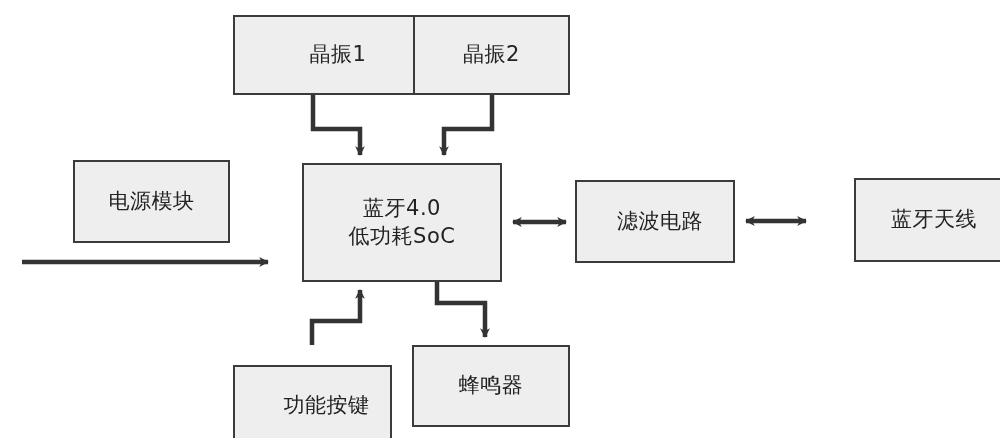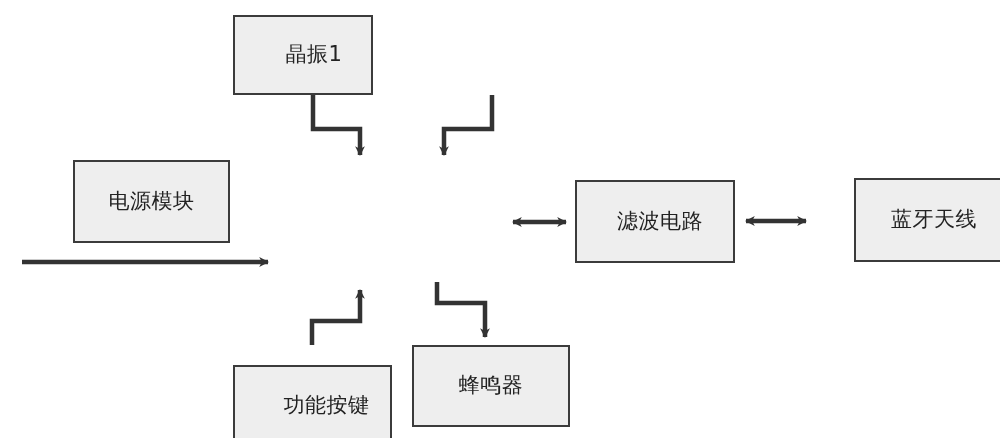--- a/index.html
+++ b/index.html
@@ -71,29 +71,36 @@
 
       <path d="M 746,221 L 806,221" marker-start="url(#arrowStart)" marker-end="url(#arrowEnd)"></path>
 
       <path d="M 312,345 L 312,321 L 360,321 L 360,290" marker-end="url(#arrowEnd)"></path>
 
       <path d="M 437,282 L 437,303 L 485,303 L 485,337" marker-end="url(#arrowEnd)"></path>
 
     </g>
   </svg>
 
-  <div class="node-box" style="left:233px; top:15px; width:140px; height:80px;padding-left:22px;">
+  <div class="node-box" style="left:233px; top:15px; width:188px; height:80px;padding-left:22px;">
     <span class="node-label">晶振1</span>
   </div>
 
+  <div class="node-box" style="left:413px; top:15px; width:157px; height:80px;">
+    <span class="node-label">晶振2</span>
+  </div>
 
   <div class="node-box" style="left:73px; top:160px; width:157px; height:83px;">
     <span class="node-label">电源模块</span>
   </div>
 
+  <div class="node-box" style="left:302px; top:163px; width:200px; height:119px;">
+    <span class="node-label">蓝牙4.0
+低功耗SoC</span>
+  </div>
 
   <div class="node-box" style="left:575px; top:180px; width:160px; height:83px;padding-left:10px;">
     <span class="node-label">滤波电路</span>
   </div>
 
   <div class="node-box" style="left:815px; top:178px; width:160px; height:84px;margin-left:39px;">
     <span class="node-label">蓝牙天线</span>
   </div>
 
   <div class="node-box" style="left:233px; top:365px; width:159px; height:82px;padding-left:28px;">

